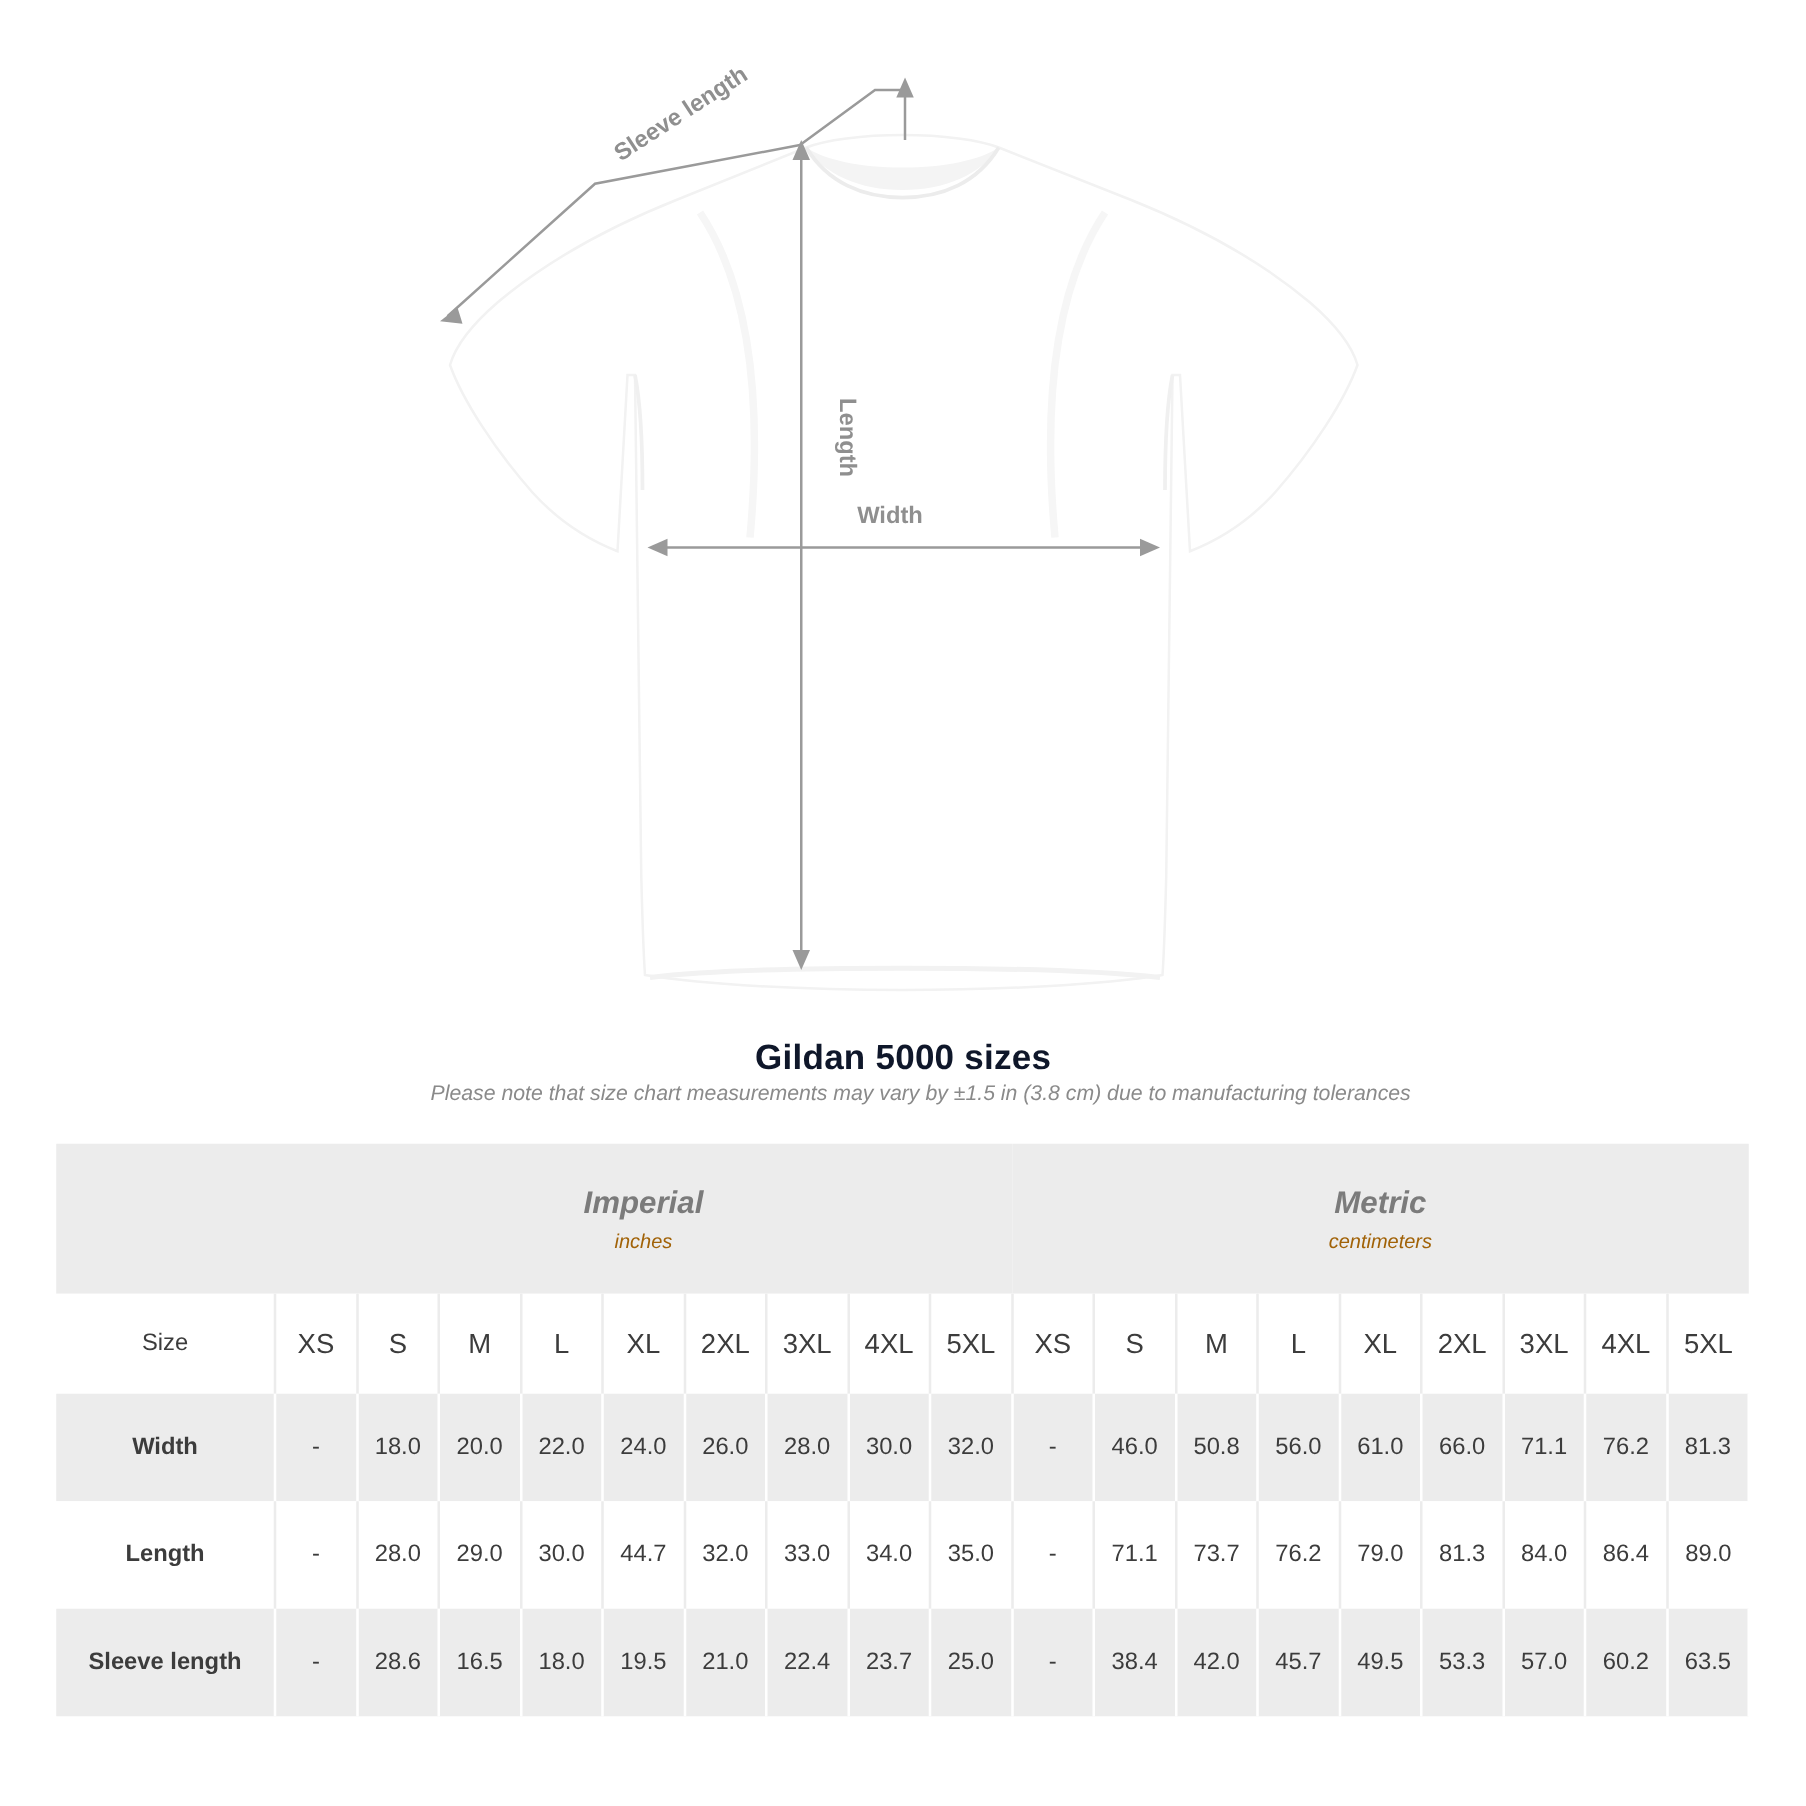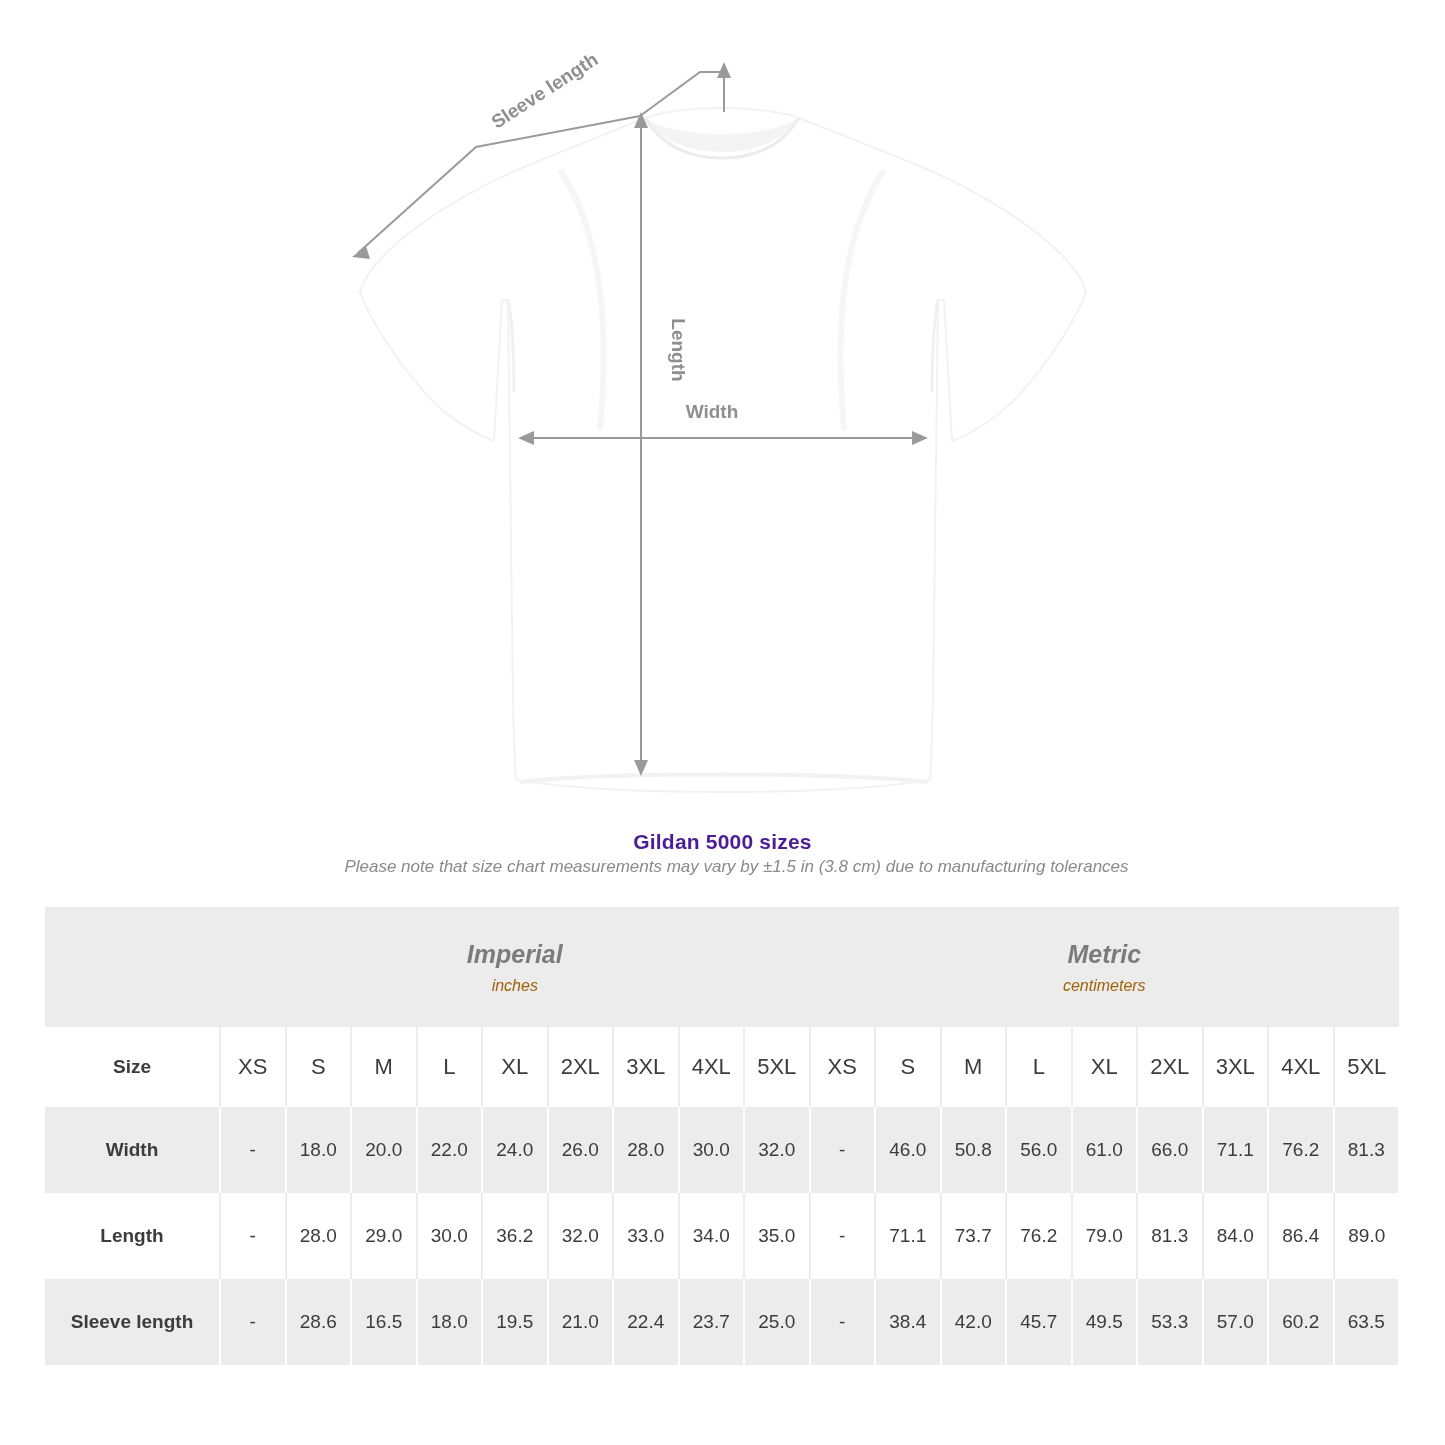--- a/index.html
+++ b/index.html
@@ -26,23 +26,23 @@
     width: 1445px;
     height: 820px;
   }
   .illustration svg {
     display: block;
   }
 
   
   .chart-title {
     text-align: center;
-    font-size: 21px;
+    font-size: 28px;
     font-weight: bold;
-    color: #4c1d95;
+    color: #0f172a;
     margin: 10px 0 0 0;
     letter-spacing: 0.2px;
   }
   .chart-note {
     text-align: center;
     font-size: 17px;
     font-style: italic;
     color: #8a8a8a;
     margin: 3px 0 0 0;
     padding-left: 28px;
@@ -86,21 +86,21 @@
     height: 78px;
     text-align: center;
     vertical-align: middle;
     font-size: 22px;
     color: #3c3c3c;
     background: #ffffff;
     border-right: 2px solid #ececec;
   }
   .head-row td:last-child { border-right: none; }
   .head-row td.rowlabel {
-    font-weight: bold;
+    font-weight: normal;
     font-size: 19px;
   }
 
   .data-row td {
     height: 84px;
     text-align: center;
     vertical-align: middle;
     font-size: 19px;
     color: #3c3c3c;
     border-right: 2px solid #ffffff;
@@ -277,21 +277,21 @@
           <td>76.2</td>
           <td>81.3</td>
         </tr>
 
         <tr class="data-row plain">
           <td class="rowlabel">Length</td>
           <td>-</td>
           <td>28.0</td>
           <td>29.0</td>
           <td>30.0</td>
-          <td>36.2</td>
+          <td>44.7</td>
           <td>32.0</td>
           <td>33.0</td>
           <td>34.0</td>
           <td>35.0</td>
           <td>-</td>
           <td>71.1</td>
           <td>73.7</td>
           <td>76.2</td>
           <td>79.0</td>
           <td>81.3</td>

